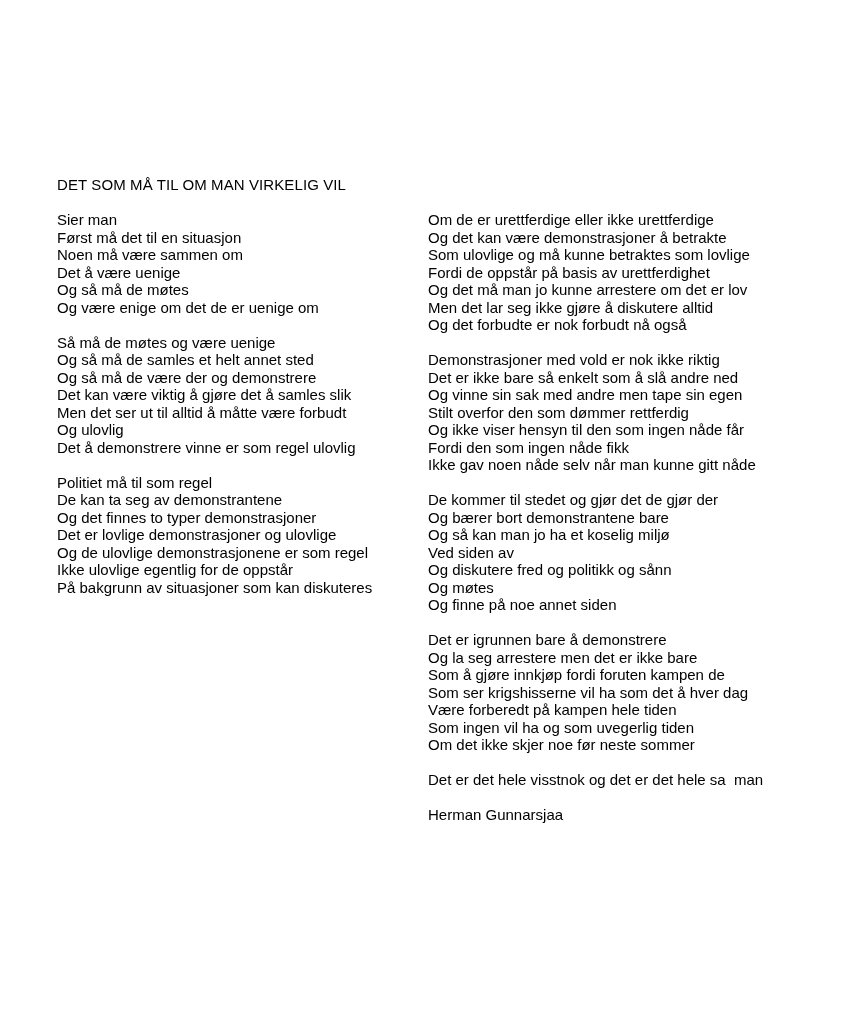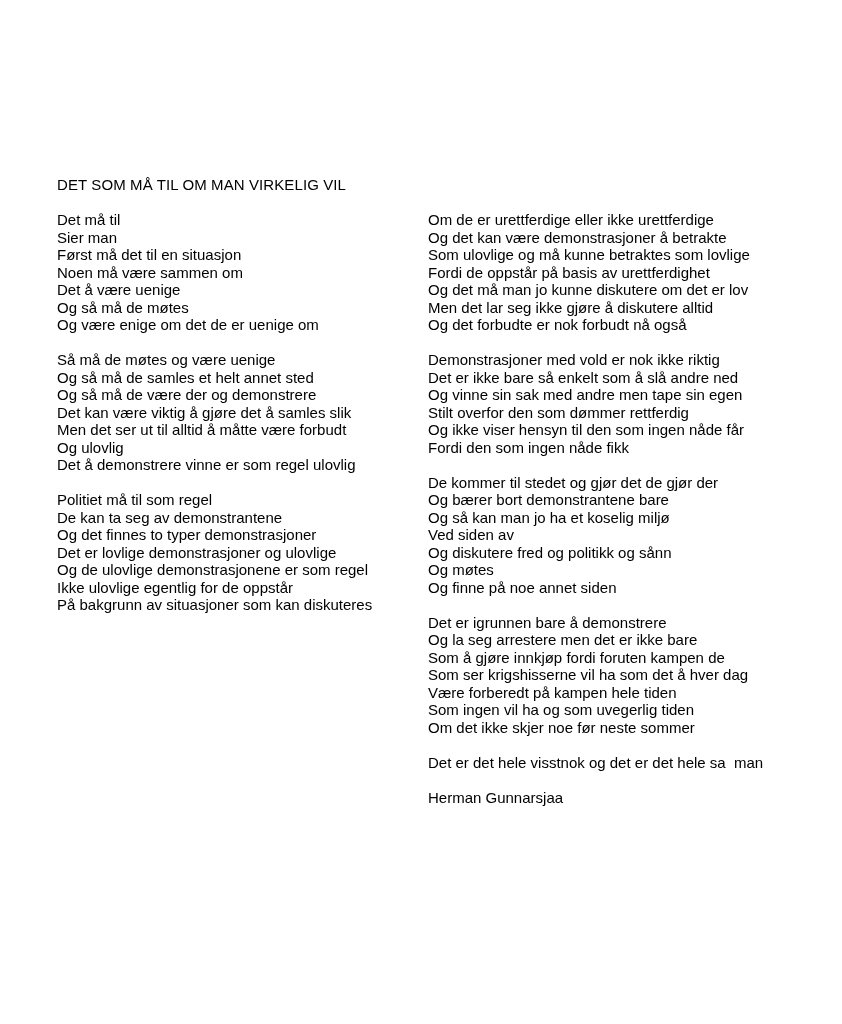--- a/index.html
+++ b/index.html
@@ -44,21 +44,20 @@
     margin-top: 17.5px; 
   }
 </style>
 </head>
 <body data-name="document-page">
 
 <div class="doc-title" data-name="page-title">DET SOM MÅ TIL OM MAN VIRKELIG VIL</div>
 
 <div class="poem-column left" data-name="column-left">
     <div class="stanza" data-name="stanza-1">
-      <div class="line" data-name="poem-line">Det må til</div>
       <div class="line" data-name="poem-line">Sier man</div>
       <div class="line" data-name="poem-line">Først må det til en situasjon</div>
       <div class="line" data-name="poem-line">Noen må være sammen om</div>
       <div class="line" data-name="poem-line">Det å være uenige</div>
       <div class="line" data-name="poem-line">Og så må de møtes</div>
       <div class="line" data-name="poem-line">Og være enige om det de er uenige om</div>
     </div>
     <div class="stanza" data-name="stanza-2">
       <div class="line" data-name="poem-line">Så må de møtes og være uenige</div>
       <div class="line" data-name="poem-line">Og så må de samles et helt annet sted</div>
@@ -78,31 +77,32 @@
       <div class="line" data-name="poem-line">På bakgrunn av situasjoner som kan diskuteres</div>
     </div>
   </div>
 
 <div class="poem-column right" data-name="column-right">
     <div class="stanza" data-name="stanza-4">
       <div class="line" data-name="poem-line">Om de er urettferdige eller ikke urettferdige</div>
       <div class="line" data-name="poem-line">Og det kan være demonstrasjoner å betrakte</div>
       <div class="line" data-name="poem-line">Som ulovlige og må kunne betraktes som lovlige</div>
       <div class="line" data-name="poem-line">Fordi de oppstår på basis av urettferdighet</div>
-      <div class="line" data-name="poem-line">Og det må man jo kunne diskutere om det er lov</div>
+      <div class="line" data-name="poem-line">Og det må man jo kunne arrestere om det er lov</div>
       <div class="line" data-name="poem-line">Men det lar seg ikke gjøre å diskutere alltid</div>
       <div class="line" data-name="poem-line">Og det forbudte er nok forbudt nå også</div>
     </div>
     <div class="stanza" data-name="stanza-5">
       <div class="line" data-name="poem-line">Demonstrasjoner med vold er nok ikke riktig</div>
       <div class="line" data-name="poem-line">Det er ikke bare så enkelt som å slå andre ned</div>
       <div class="line" data-name="poem-line">Og vinne sin sak med andre men tape sin egen</div>
       <div class="line" data-name="poem-line">Stilt overfor den som dømmer rettferdig</div>
       <div class="line" data-name="poem-line">Og ikke viser hensyn til den som ingen nåde får</div>
       <div class="line" data-name="poem-line">Fordi den som ingen nåde fikk</div>
+      <div class="line" data-name="poem-line">Ikke gav noen nåde selv når man kunne gitt nåde</div>
     </div>
     <div class="stanza" data-name="stanza-6">
       <div class="line" data-name="poem-line">De kommer til stedet og gjør det de gjør der</div>
       <div class="line" data-name="poem-line">Og bærer bort demonstrantene bare</div>
       <div class="line" data-name="poem-line">Og så kan man jo ha et koselig miljø</div>
       <div class="line" data-name="poem-line">Ved siden av</div>
       <div class="line" data-name="poem-line">Og diskutere fred og politikk og sånn</div>
       <div class="line" data-name="poem-line">Og møtes</div>
       <div class="line" data-name="poem-line">Og finne på noe annet siden</div>
     </div>

